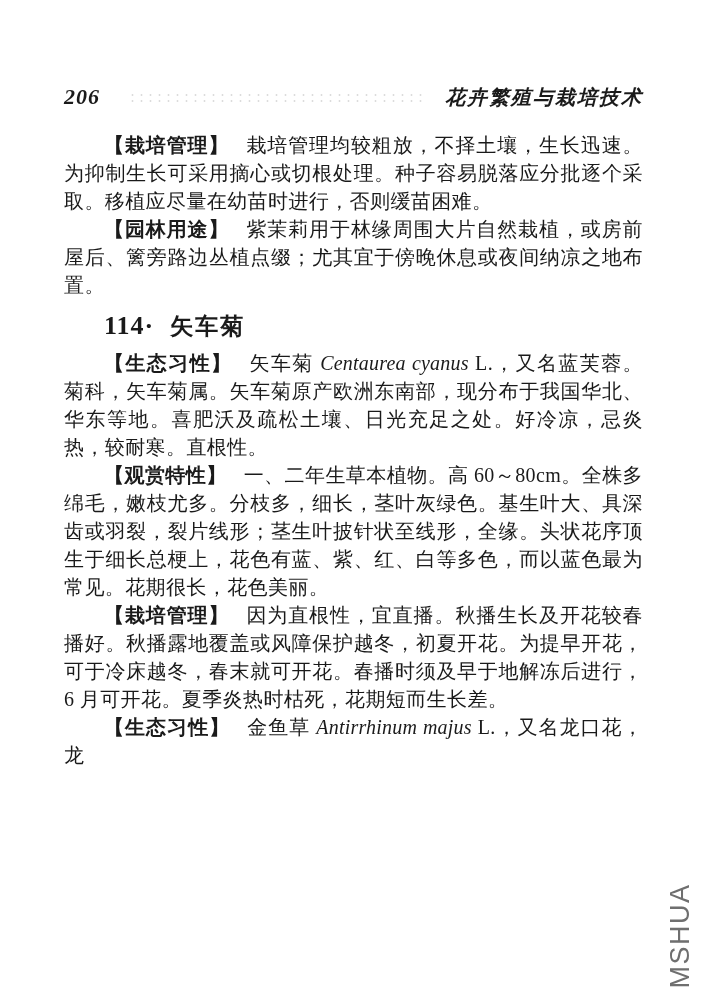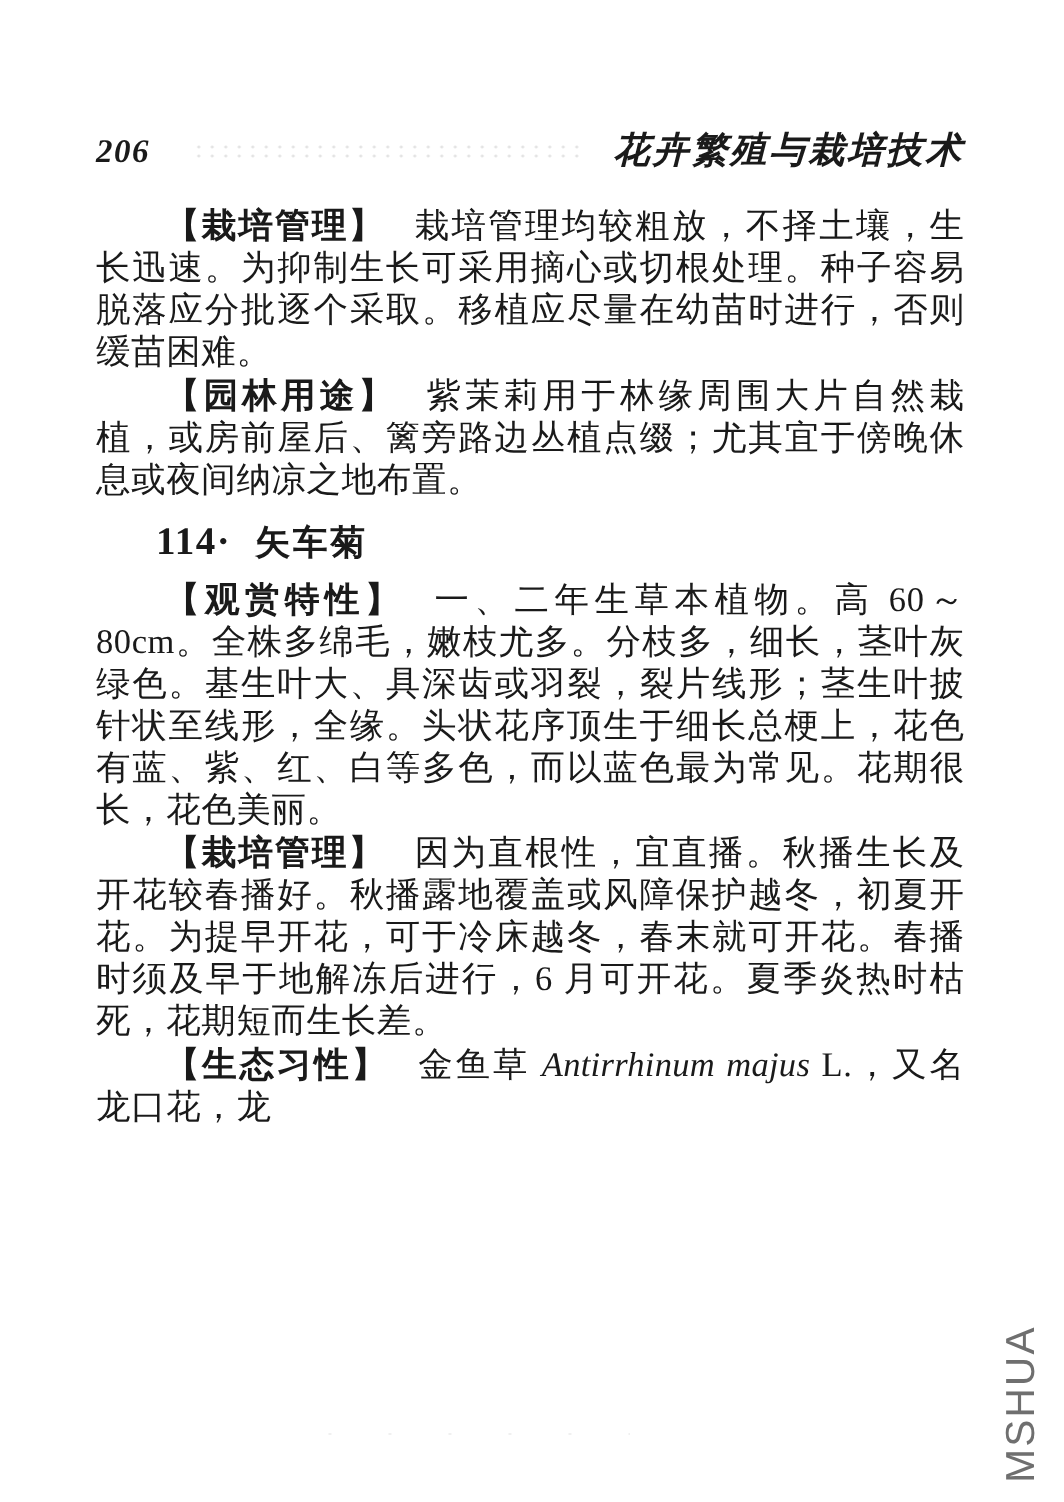--- a/index.html
+++ b/index.html
@@ -39,31 +39,31 @@
     flex: 1 1 auto;
     align-self: center;
     height: 11px;
     margin: 0 18px 0 28px;
     background-image: radial-gradient(#9a9a9a 0.8px, transparent 1.4px);
     background-size: 9px 6px;
     opacity: 0.35;
   }
   .book-title {
     font-family: "Liberation Sans", "DejaVu Sans", sans-serif;
-    font-size: 24px;
+    font-size: 20px;
     font-weight: bold;
     font-style: italic;
     letter-spacing: 2px;
     white-space: nowrap;
   }
 
   
   .para {
     margin: 0;
-    font-size: 23px;
+    font-size: 20px;
     line-height: 28px;
     letter-spacing: 0.4px;
     text-align: justify;
     text-indent: 2em;
   }
   .para-label {
     font-family: "Liberation Sans", "DejaVu Sans", sans-serif;
     font-weight: bold;
     margin-right: 0.85em;
   }
@@ -138,20 +138,23 @@
     </p>
     <p class="para">
       <span class="para-label">【园林用途】</span><span>紫茉莉用于林缘周围大片自然栽植，或房前屋后、篱旁路边丛植点缀；尤其宜于傍晚休息或夜间纳凉之地布置。</span>
     </p>
 
     <h2 class="section-heading">
       <span class="section-number">114·</span><span class="section-title">矢车菊</span>
     </h2>
 
     <p class="para">
+      <span class="para-label">【生态习性】</span><span>矢车菊 </span><i class="latin-name">Centaurea cyanus</i><span> L.，又名蓝芙蓉。菊科，矢车菊属。矢车菊原产欧洲东南部，现分布于我国华北、华东等地。喜肥沃及疏松土壤、日光充足之处。好冷凉，忌炎热，较耐寒。直根性。</span>
+    </p>
+    <p class="para">
       <span class="para-label">【观赏特性】</span><span>一、二年生草本植物。高 60～80cm。全株多绵毛，嫩枝尤多。分枝多，细长，茎叶灰绿色。基生叶大、具深齿或羽裂，裂片线形；茎生叶披针状至线形，全缘。头状花序顶生于细长总梗上，花色有蓝、紫、红、白等多色，而以蓝色最为常见。花期很长，花色美丽。</span>
     </p>
     <p class="para">
       <span class="para-label">【栽培管理】</span><span>因为直根性，宜直播。秋播生长及开花较春播好。秋播露地覆盖或风障保护越冬，初夏开花。为提早开花，可于冷床越冬，春末就可开花。春播时须及早于地解冻后进行，6 月可开花。夏季炎热时枯死，花期短而生长差。</span>
     </p>
 
 
     <p class="para">
       <span class="para-label">【生态习性】</span><span>金鱼草 </span><i class="latin-name">Antirrhinum majus</i><span> L.，又名龙口花，龙</span>
     </p>

